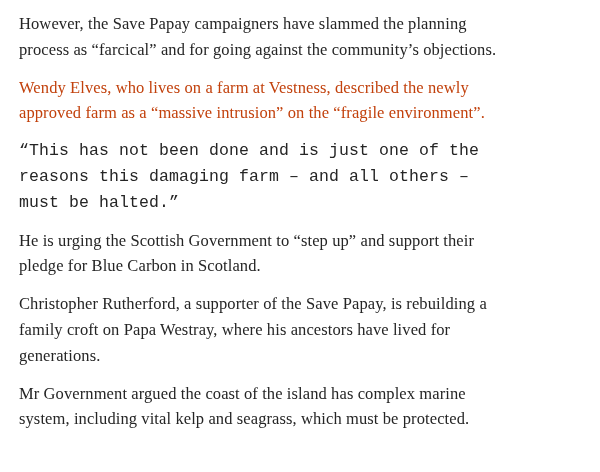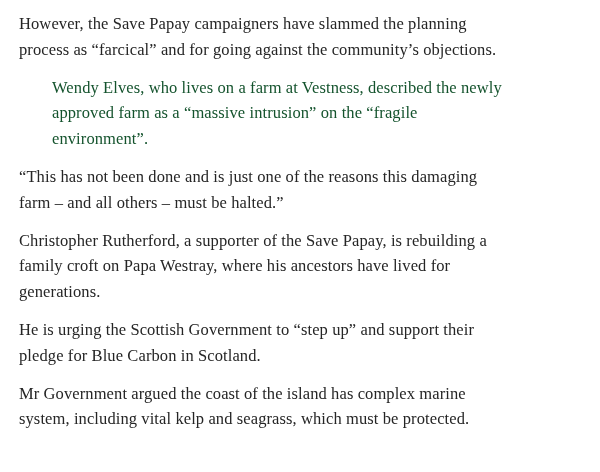--- a/index.html
+++ b/index.html
@@ -25,18 +25,18 @@
     letter-spacing: 0.1px;
     color: #252525;
     text-rendering: optimizeLegibility;
   }
 </style>
 </head>
 <body style="background: rgb(255, 255, 255);">
 
 <main class="article-body">
     <p style="color: rgb(37, 37, 37);">However, the Save Papay campaigners have slammed the planning process as “farcical” and for going against the community’s objections.</p>
-    <p style="color: #14532d; margin-left: 33px;">Wendy Elves, who lives on a farm at Vestness, described the newly approved farm as a “massive intrusion” on the “fragile environment”.</p>
-    <p style="color: rgb(37, 37, 37);">“This has not been done and is just one of the reasons this damaging farm – and all others – must be halted.”</p>
+    <p style="color: #c2410c;">Wendy Elves, who lives on a farm at Vestness, described the newly approved farm as a “massive intrusion” on the “fragile environment”.</p>
+    <p style="color: rgb(37, 37, 37); font-family: Liberation Mono, monospace;">“This has not been done and is just one of the reasons this damaging farm – and all others – must be halted.”</p>
+    <p style="color: rgb(37, 37, 37);">He is urging the Scottish Government to “step up” and support their pledge for Blue Carbon in Scotland.</p>
     <p style="color: rgb(37, 37, 37);">Christopher Rutherford, a supporter of the Save Papay, is rebuilding a family croft on Papa Westray, where his ancestors have lived for generations.</p>
-    <p style="color: rgb(37, 37, 37);">He is urging the Scottish Government to “step up” and support their pledge for Blue Carbon in Scotland.</p>
     <p style="color: rgb(37, 37, 37);">Mr Government argued the coast of the island has complex marine system, including vital kelp and seagrass, which must be protected.</p>
   </main>
 
 </body></html>

